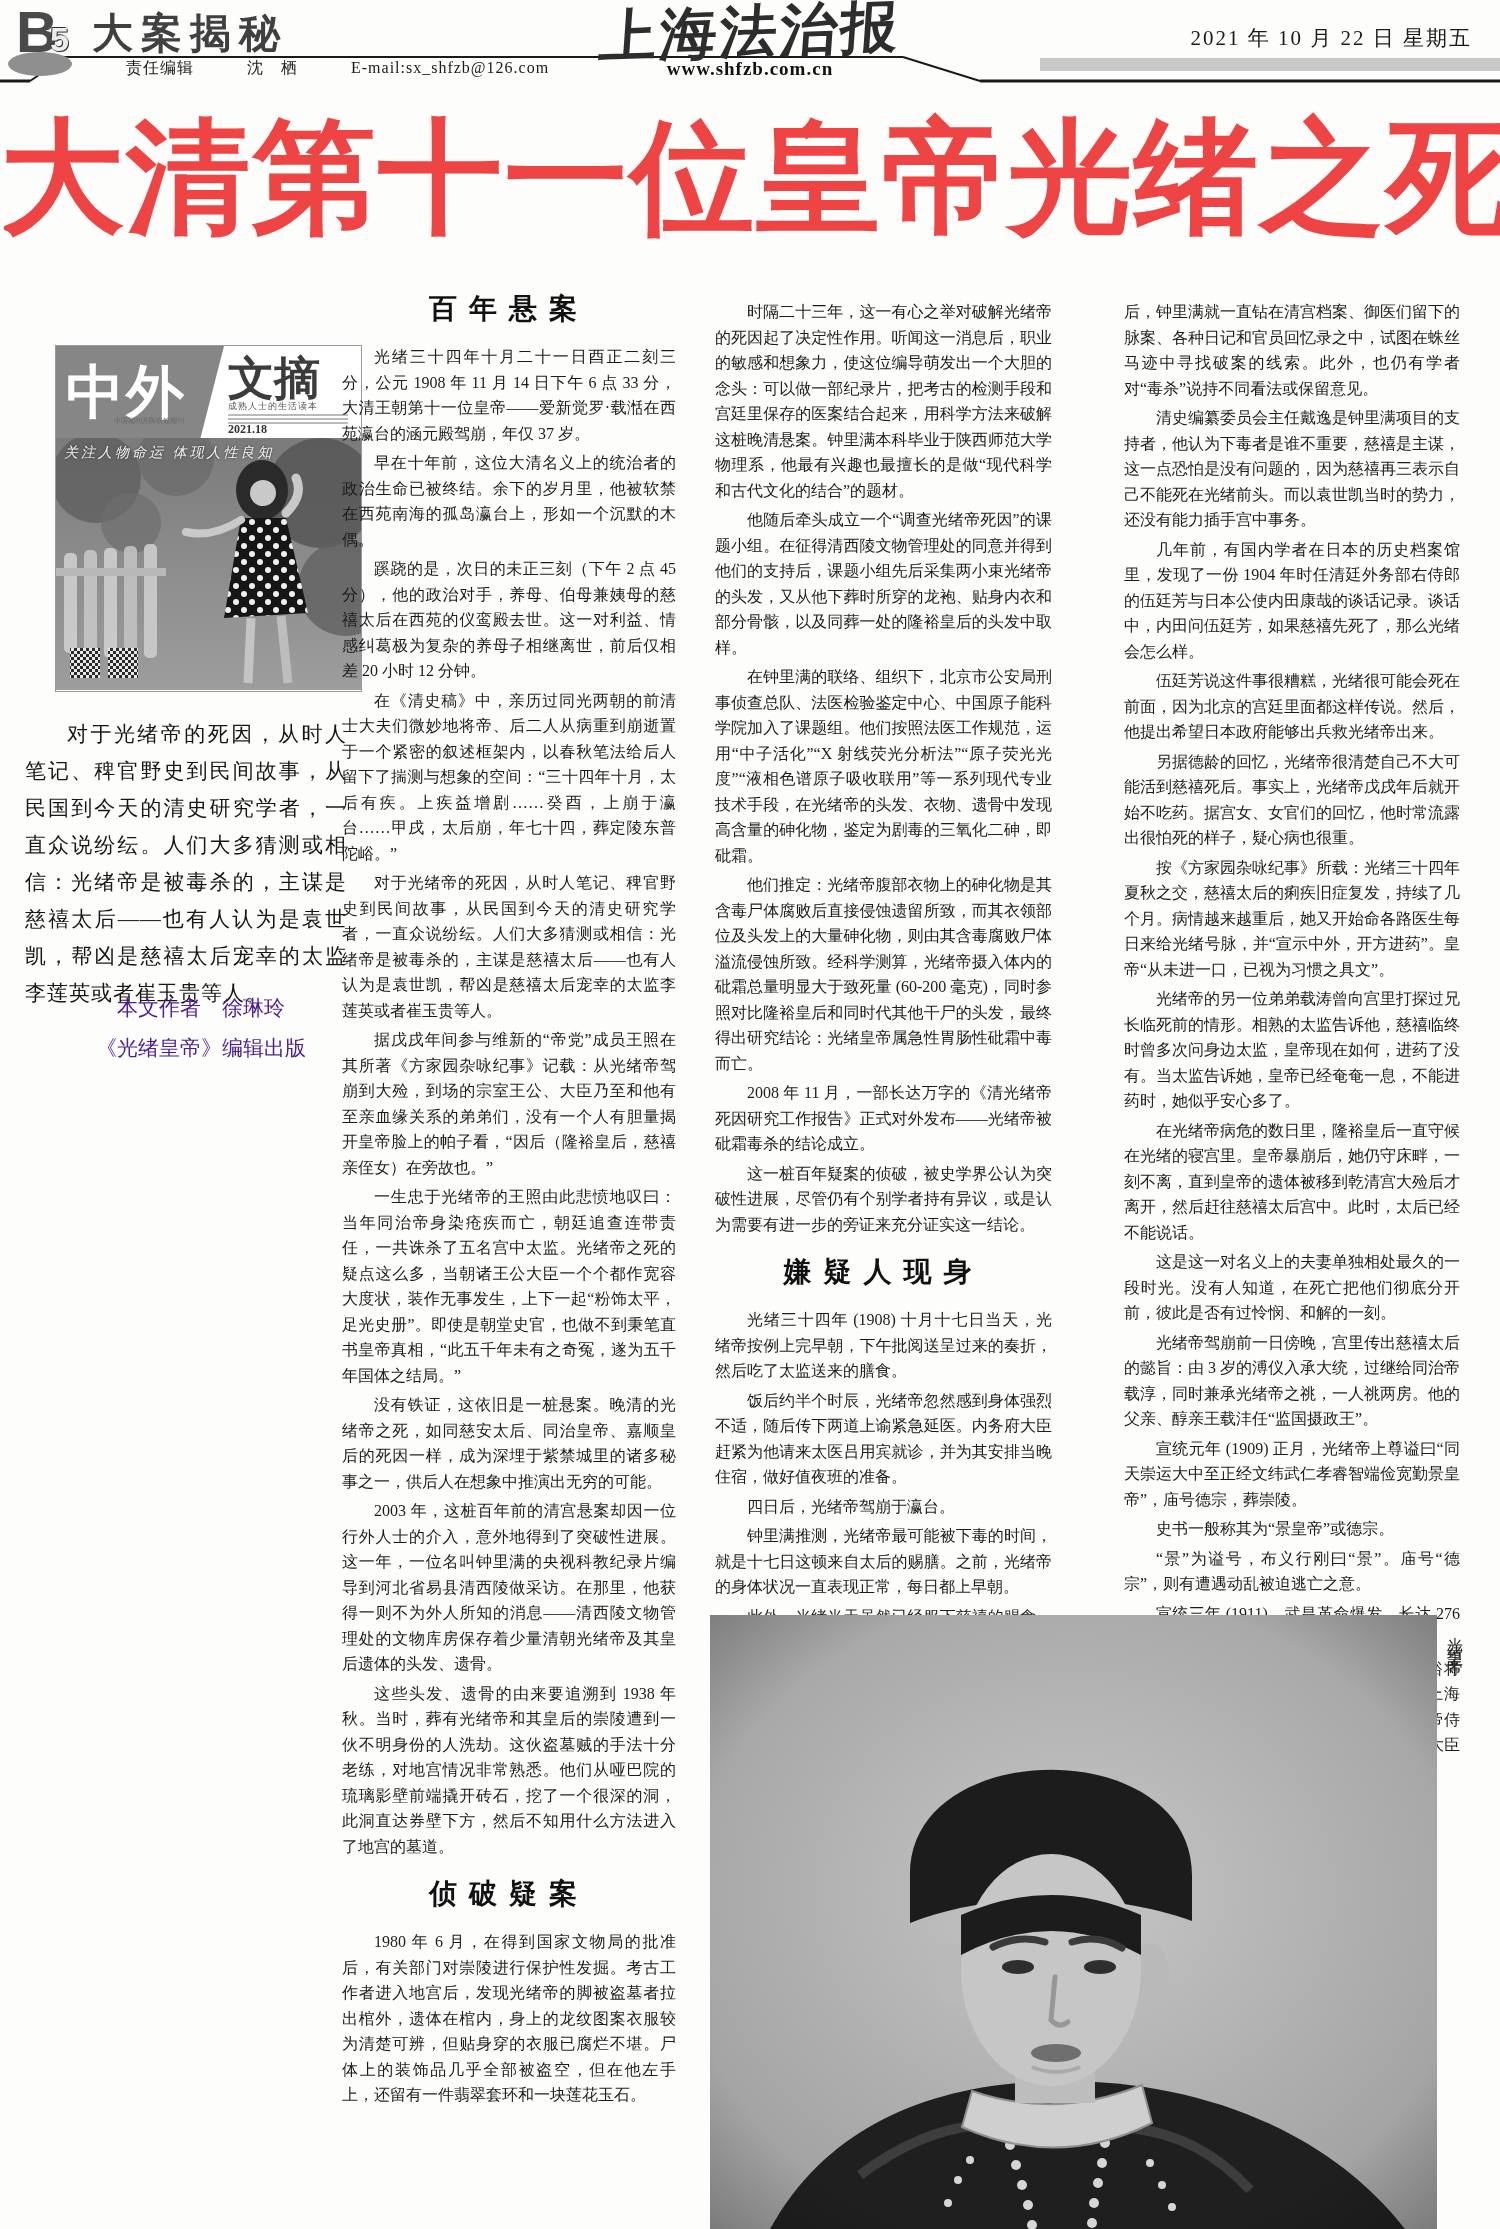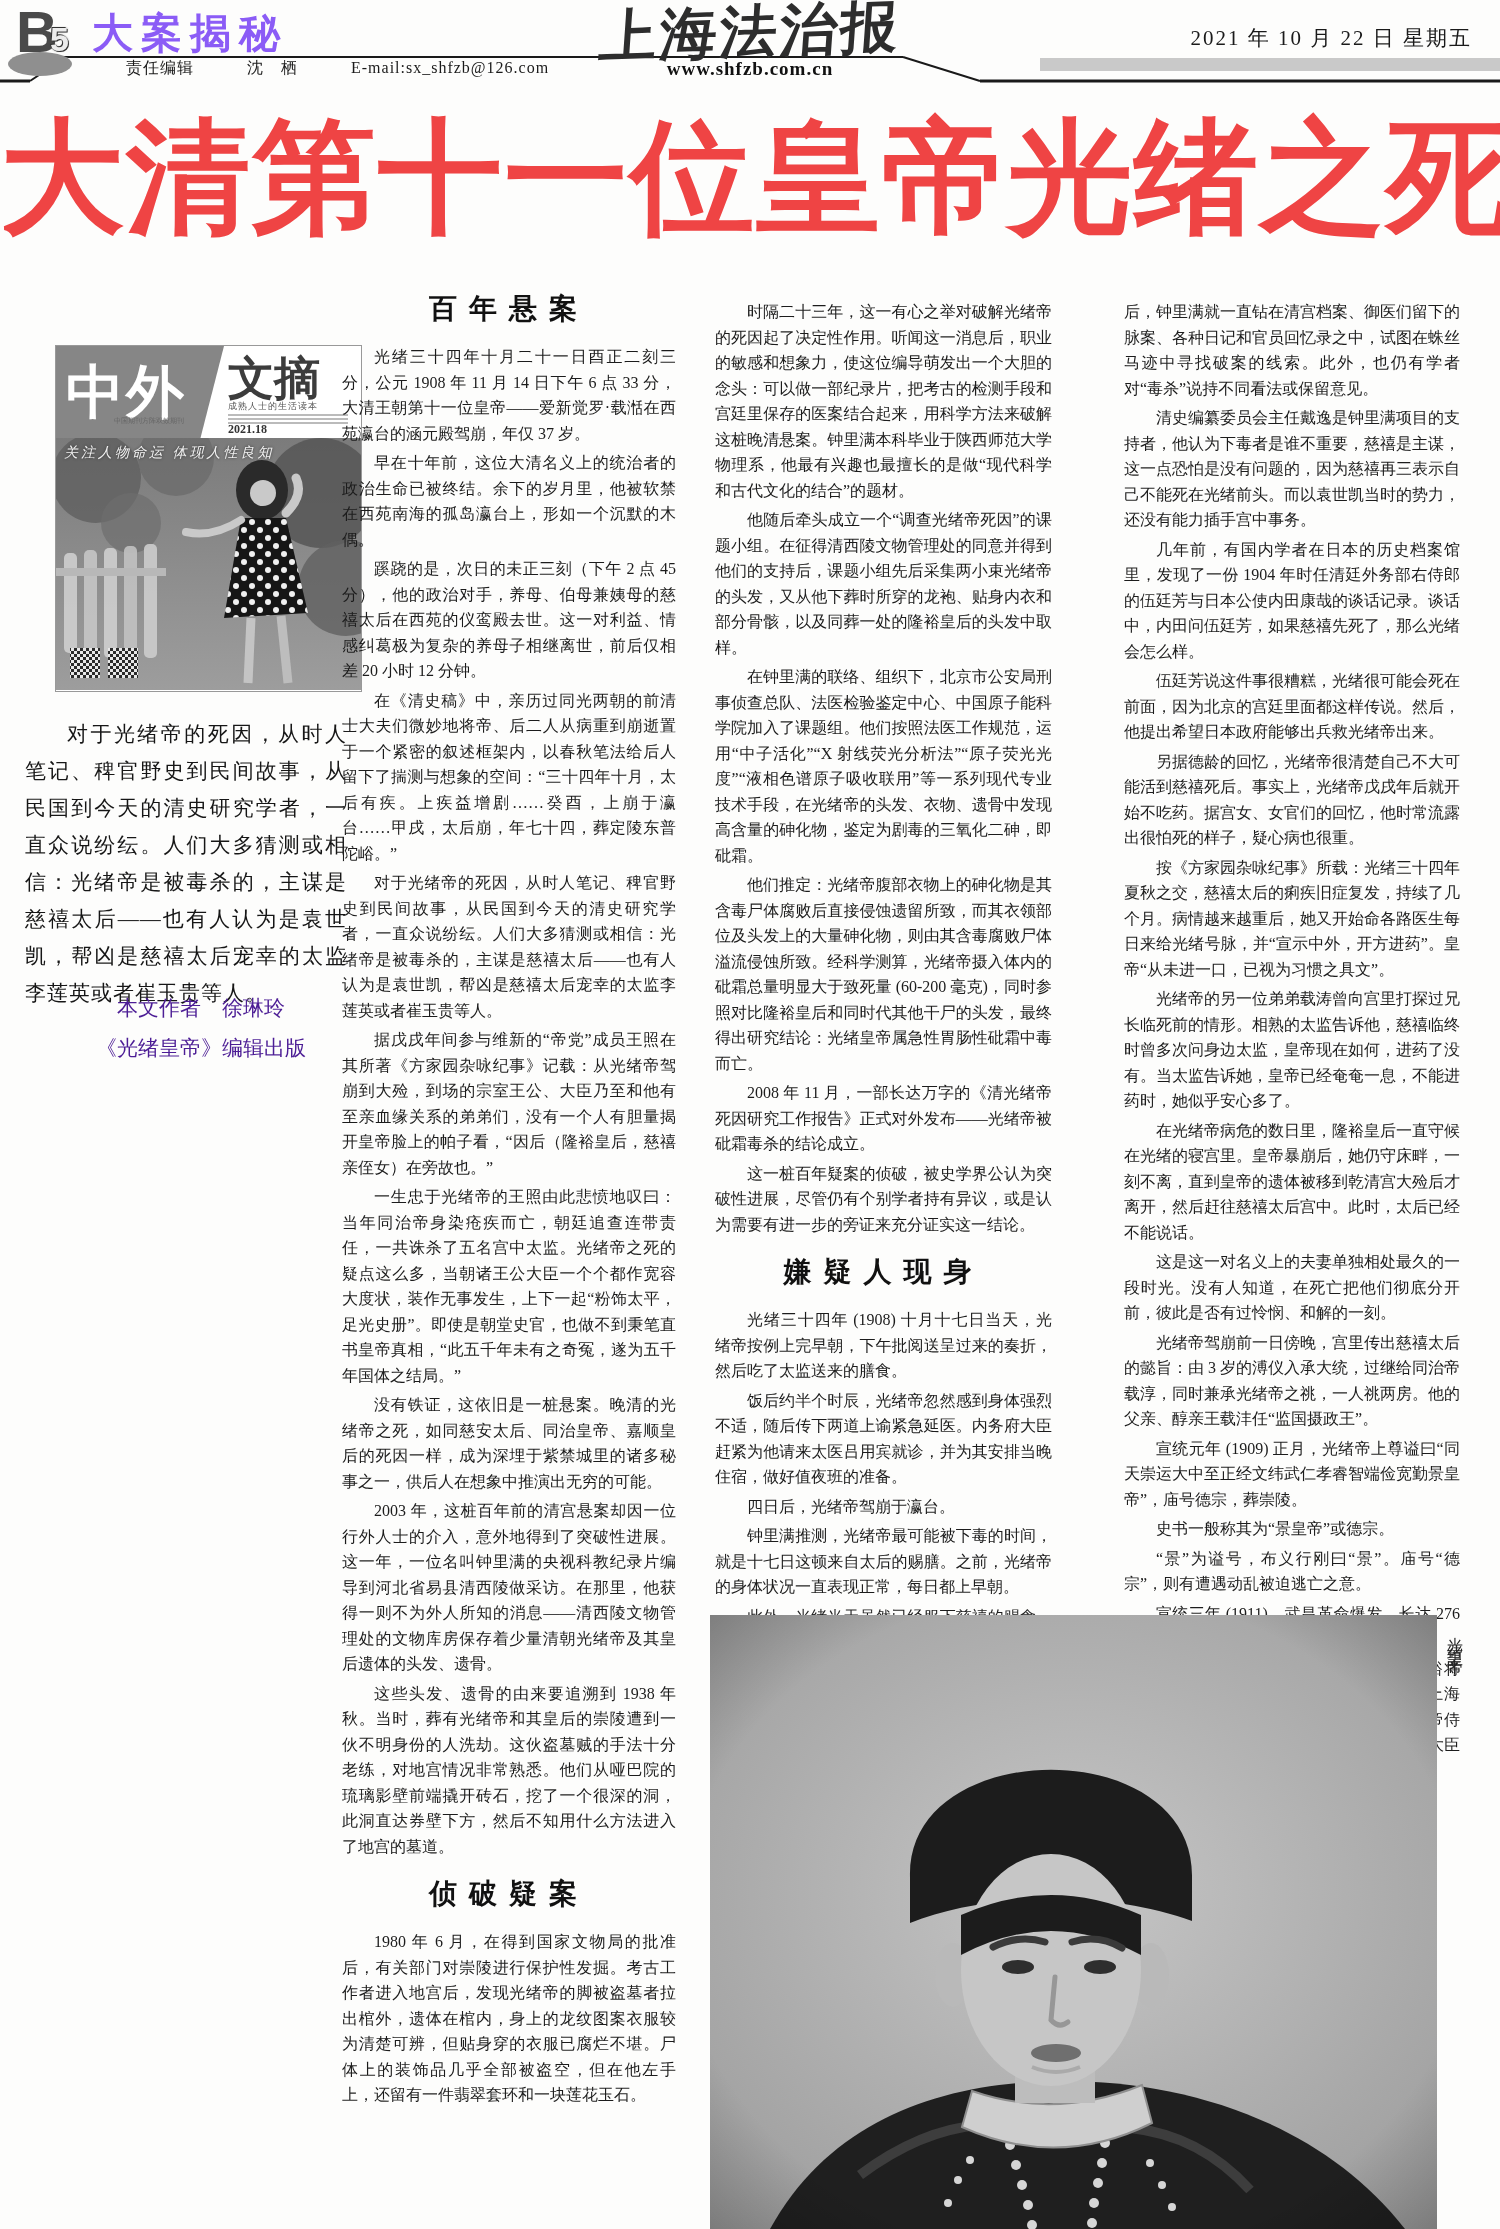--- a/index.html
+++ b/index.html
@@ -7,21 +7,21 @@
         overflow:hidden;font-family:"Liberation Serif",serif;color:#1c1c1c;}
 
   
   #b5-badge{position:absolute;left:8px;top:4px;width:80px;height:80px;}
   #b5-shadow{position:absolute;left:0;top:48px;width:64px;height:24px;background:#8f8f8f;border-radius:50%;}
   #b5-b{position:absolute;left:8px;top:-6px;font-family:"Liberation Sans",sans-serif;
         font-weight:900;font-size:58px;color:#4a4a4a;}
   #b5-5{position:absolute;left:42px;top:16px;font-family:"Liberation Sans",sans-serif;
         font-weight:900;font-size:34px;color:#ececec;text-shadow:0 0 2px #333,1px 1px 0 #333,-1px -1px 0 #333;}
   #section-name{position:absolute;left:92px;top:6px;font-family:"Liberation Sans",sans-serif;
-        font-weight:900;font-size:41px;letter-spacing:8px;color:#8b5cf6;text-align:center;}
+        font-weight:900;font-size:41px;letter-spacing:8px;color:#404040;text-align:center;}
   #editor-line{position:absolute;left:90px;top:58px;font-size:16px;letter-spacing:1px;color:#1a1a1a;}
   #editor-line span{margin-right:12px;margin-left:36px;}
   #masthead{position:absolute;left:520px;top:-6px;width:460px;text-align:center;
         font-weight:900;font-size:57px;letter-spacing:3px;color:#2d2d2d;
         transform:skewX(-6deg) rotate(-2deg);}
   #website{position:absolute;left:520px;top:58px;width:460px;text-align:center;
         font-weight:bold;font-size:19px;letter-spacing:1px;color:#111;}
   #date-line{position:absolute;right:28px;top:24px;font-size:21px;letter-spacing:2px;color:#1a1a1a;}
   #date-bar{position:absolute;left:1040px;top:58px;width:460px;height:13px;background:#c9c9c9;}
   #header-rules{position:absolute;left:0;top:0;width:1500px;height:100px;}

